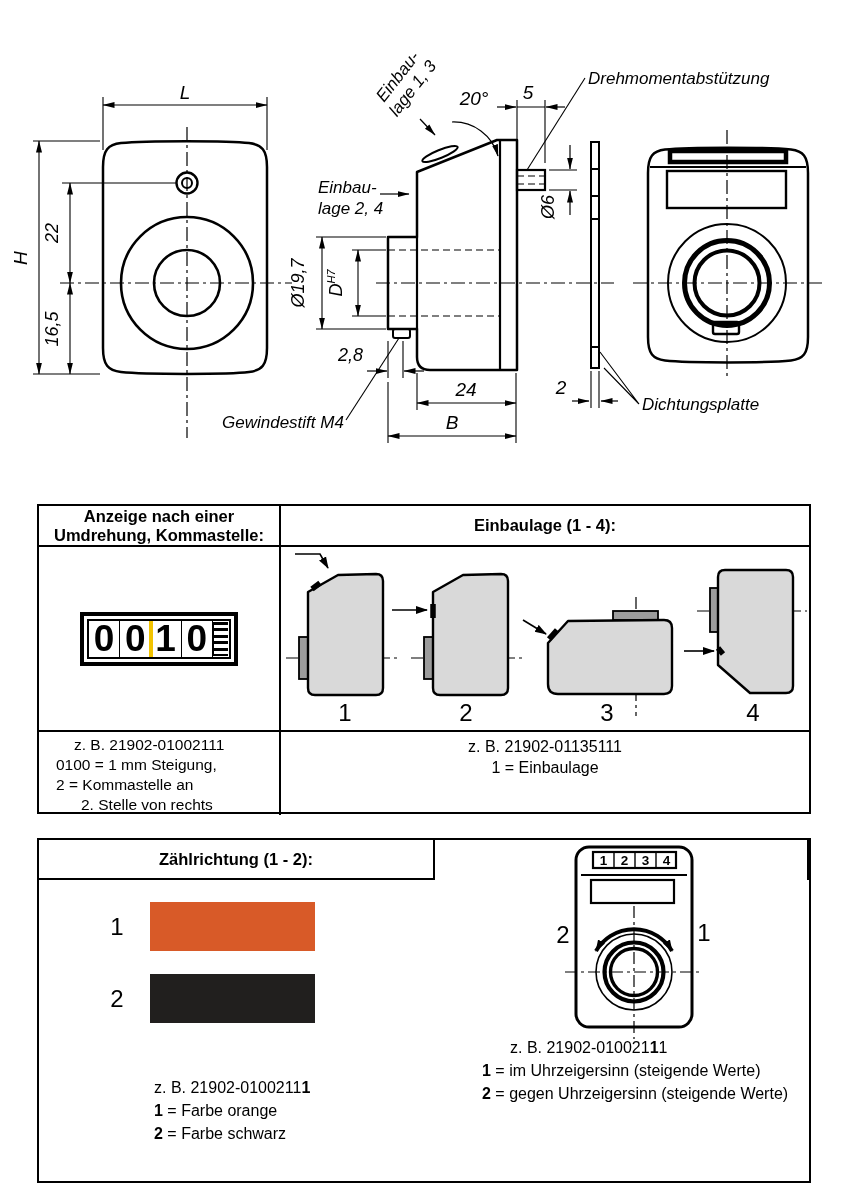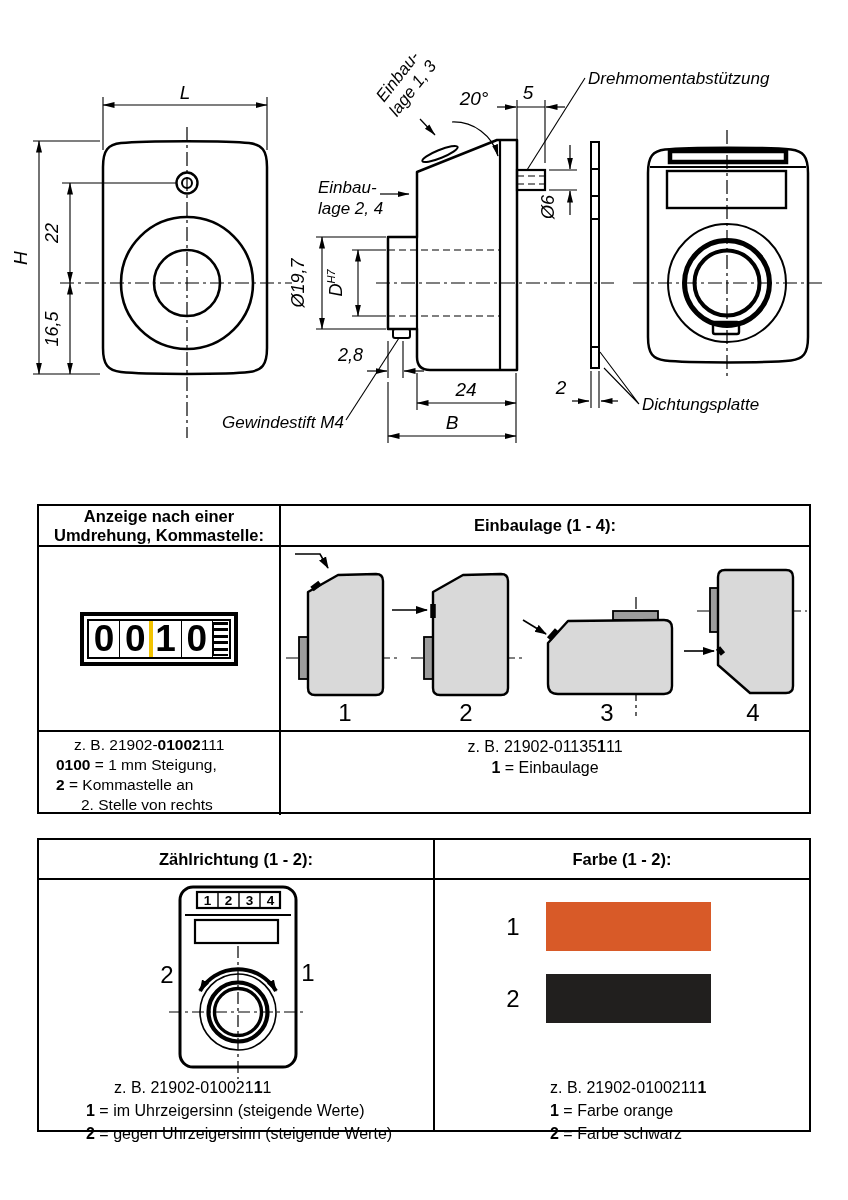--- a/index.html
+++ b/index.html
@@ -15,37 +15,37 @@
   .cl{fill:none;stroke:#000;stroke-width:1.2;stroke-dasharray:14 4 3 4}
   .hid{fill:none;stroke:#000;stroke-width:1.2;stroke-dasharray:7 4}
   .dim-line{fill:none;stroke:#000;stroke-width:1.1;marker-start:url(#arr);marker-end:url(#arr)}
   .dim-arr{fill:none;stroke:#000;stroke-width:1.2;marker-end:url(#arr)}
   .dim{font:italic 19px "Liberation Sans",sans-serif;fill:#000}
   .s18{font-size:18px}
   .lbl{font:italic 17px "Liberation Sans",sans-serif;fill:#000}
   
   .tbl{position:absolute;border:2.5px solid #000;box-sizing:border-box;background:#fff;display:grid;}
   .tbl1{left:37px;top:504px;width:774px;height:310px;grid-template-columns:242px 1fr;grid-template-rows:41px 183px 1fr;}
-  .tbl2{left:37px;top:838px;width:774px;height:294px;grid-template-columns:396px 1fr;grid-template-rows:40px 1fr;}
+  .tbl2{left:37px;top:838px;width:774px;height:345px;grid-template-columns:396px 1fr;grid-template-rows:40px 1fr;}
   .cell{box-sizing:border-box;position:relative;}
   .bR{border-right:2px solid #000}.bB{border-bottom:2px solid #000}.bT{border-top:2px solid #000}
   .hdr{display:flex;flex-direction:column;align-items:center;justify-content:center;font-weight:700;font-size:16.5px;line-height:19px;text-align:center;}
   .ctr{display:flex;align-items:center;justify-content:center;}
   
   .counter{width:158px;height:54px;border:4px solid #000;padding:3px;box-sizing:border-box;display:flex;background:#fff;}
   .counter-frame{flex:1;border:2px solid #000;display:flex;}
   .digits{flex:1;display:flex;position:relative;}
   .digit{flex:1;display:flex;align-items:center;justify-content:center;font-size:37px;font-weight:700;line-height:34px;border-right:1.5px solid #000;}
   .digit.noSep{border-right:none;}
   .digit:last-child{border-right:none;}
   .comma{position:absolute;top:0;bottom:0;left:50%;width:4px;transform:translateX(-50%);}
   .stripes{width:14px;border-left:1.5px solid #000;margin:1px 1px 1px 0;background:repeating-linear-gradient(180deg,#000 0 3px,#fff 3px 6.5px);}
   
   .cap{font-size:15.5px;line-height:20px;}
-  .cap b{font-weight:700;text-align:center;}
+  .cap b{font-weight:400;text-align:center;}
   .cap-left1{padding:3px 0 0 17px;}
   .cap-left1 .ind1{margin-left:18px;}
   .cap-left1 .ind2{margin-left:25px;}
   .cap-c{text-align:center;padding-top:4px;font-size:16px;line-height:21px;}
   .cap-abs{position:absolute;font-size:16px;line-height:23px;}
   .cap-abs .ind1{margin-left:28px;}
   
   .sw{position:absolute;width:165px;height:49px;}
   .sw-lab{position:absolute;left:66px;width:24px;text-align:center;font-size:24px;line-height:28px;}
   .dir-num{font:24px "Liberation Sans",sans-serif;fill:#000}
@@ -256,23 +256,20 @@
     </div>
     <div class="cell bT cap cap-c">
       <div><span>z. B. 21902-01135</span><b>1</b><span>11</span></div>
       <div><b>1</b><span> = Einbaulage</span></div>
     </div>
   </div>
 
   <div class="tbl tbl2">
     <div class="cell bR bB hdr">
       <span>Zählrichtung (1 - 2):</span>
-    </div>
-    <div class="cell bB hdr">
-      <span>Farbe (1 - 2):</span>
     </div>
 
     <div class="cell bR">
       <svg width="392" height="205" viewBox="0 0 392 205" style="position:absolute;left:0;top:0">
         <rect x="141" y="7" width="116" height="180" rx="13" fill="#fff" stroke="#000" stroke-width="3"></rect>
         <rect x="158" y="12" width="83" height="16" class="o22" fill="#fff"></rect>
         <path d="M179,12 V28 M200,12 V28 M221,12 V28" stroke="#000" stroke-width="1.4"></path>
         <text class="mini-digit" x="168.5" y="25" text-anchor="middle">1</text>
         <text class="mini-digit" x="189.5" y="25" text-anchor="middle">2</text>
         <text class="mini-digit" x="210.5" y="25" text-anchor="middle">3</text>

